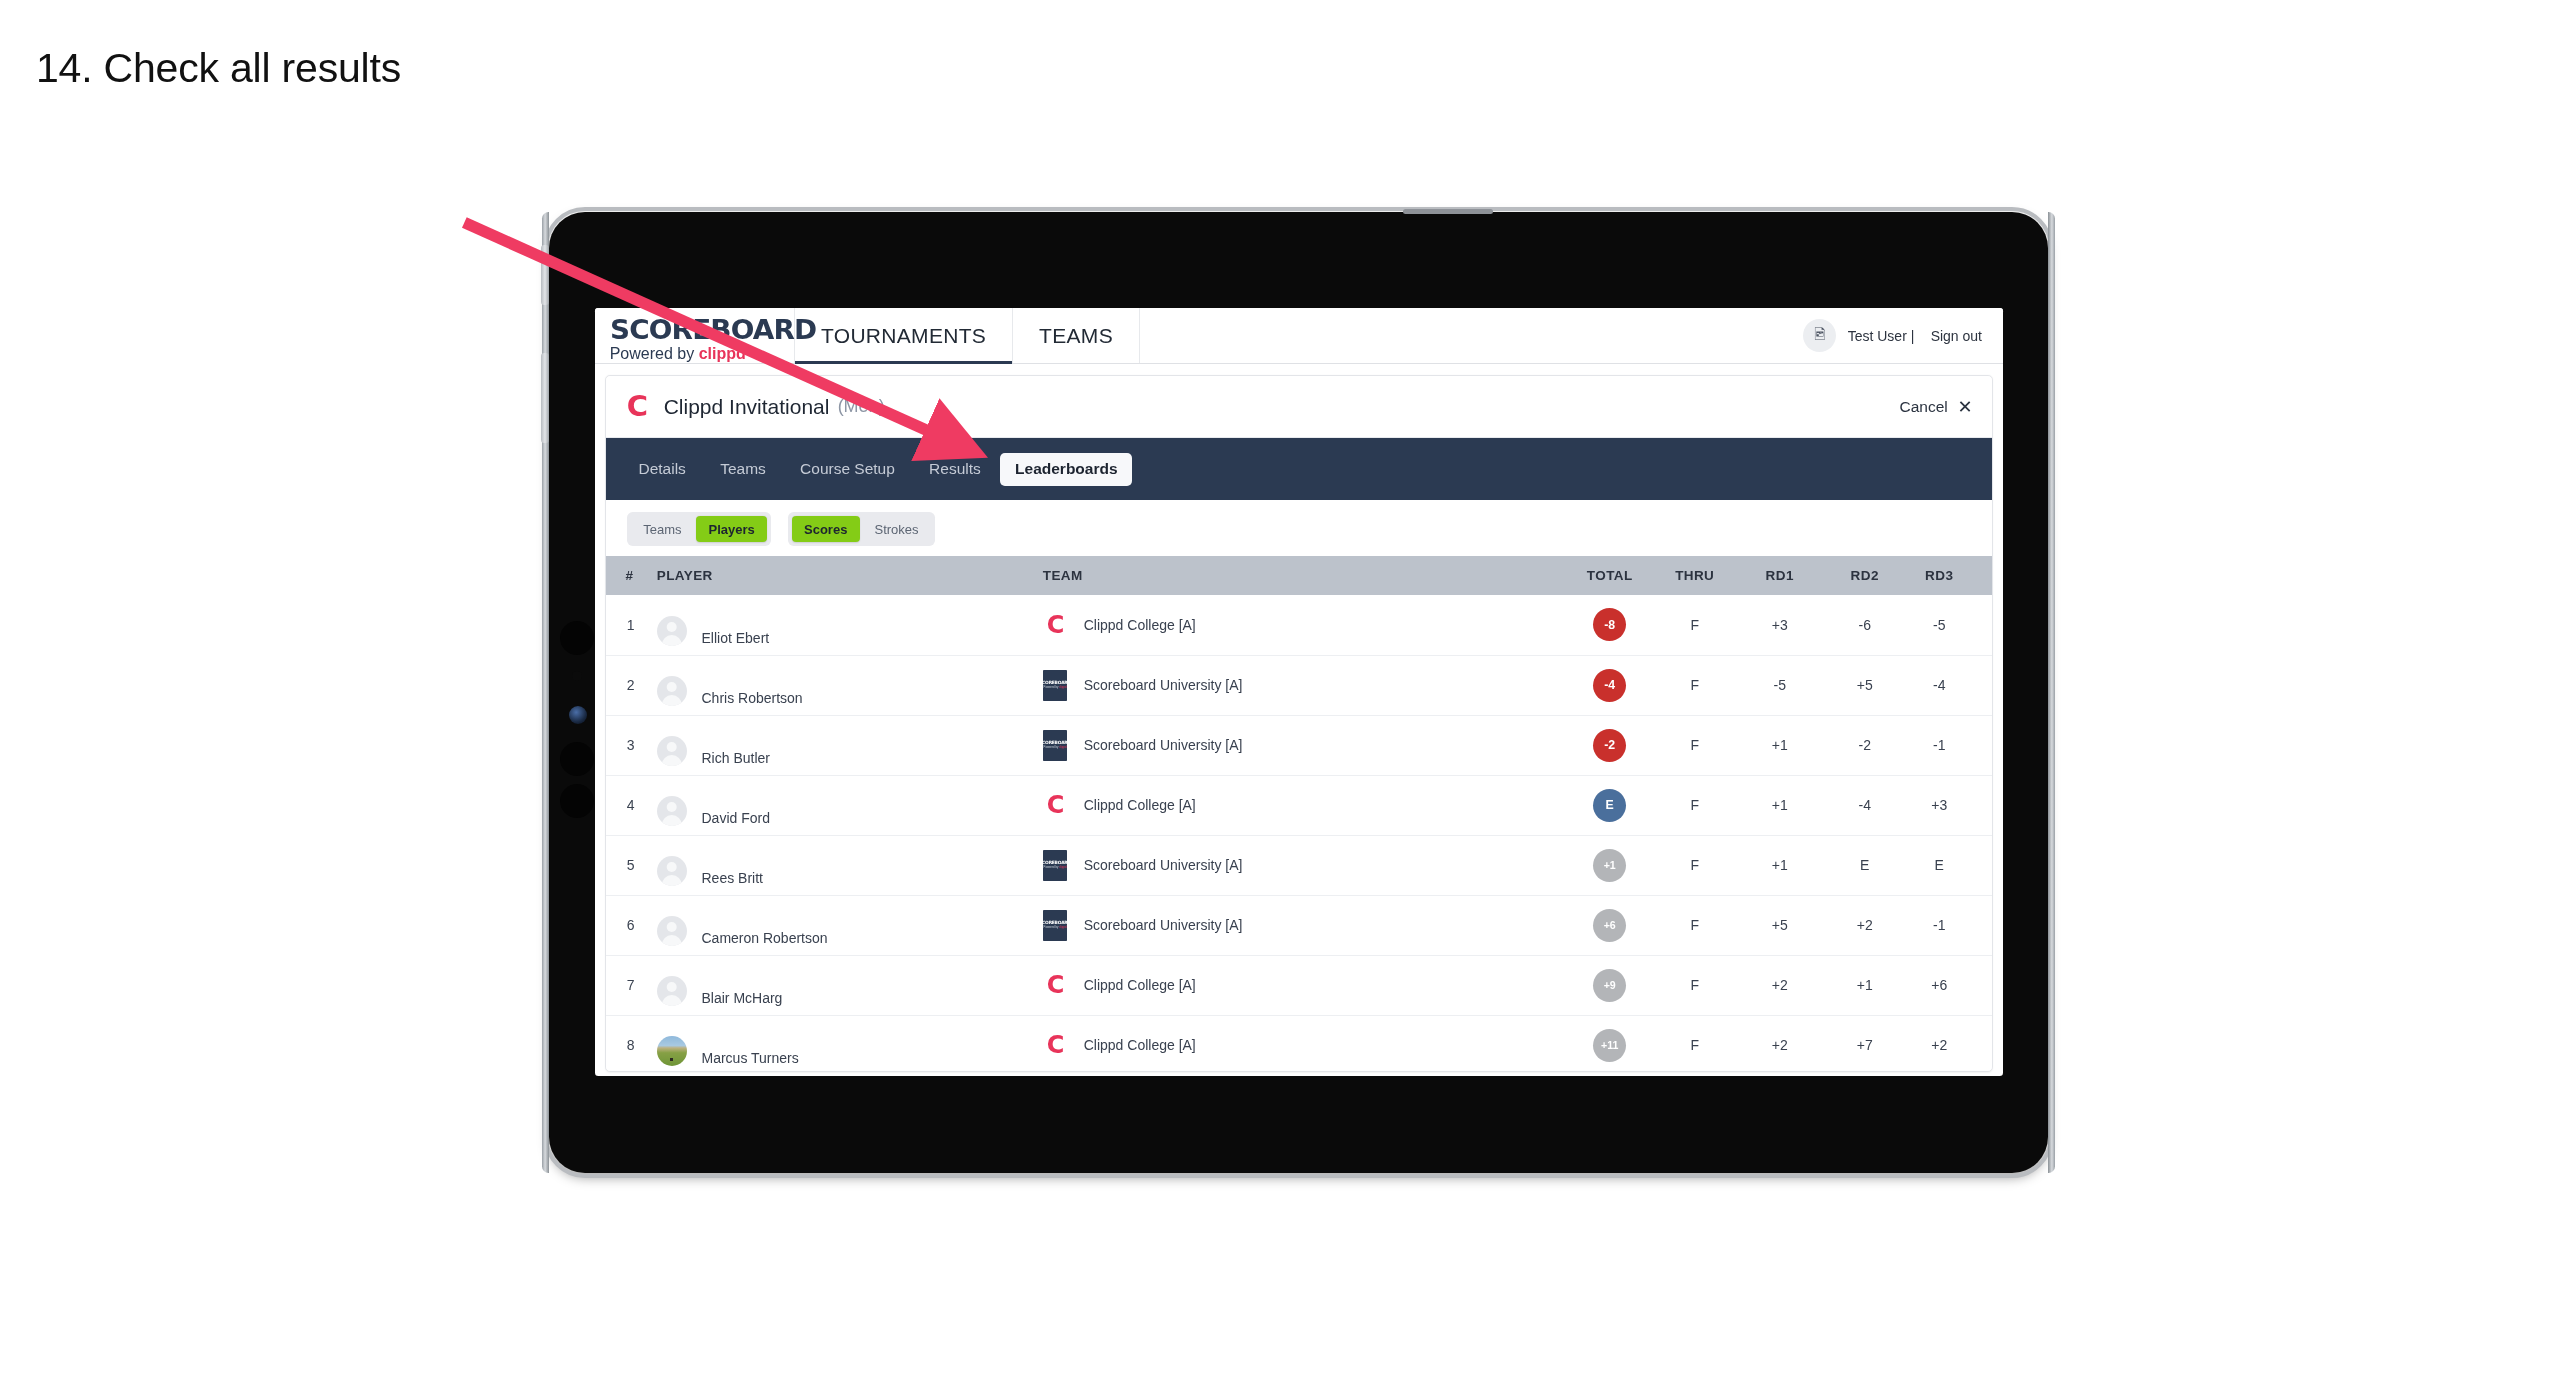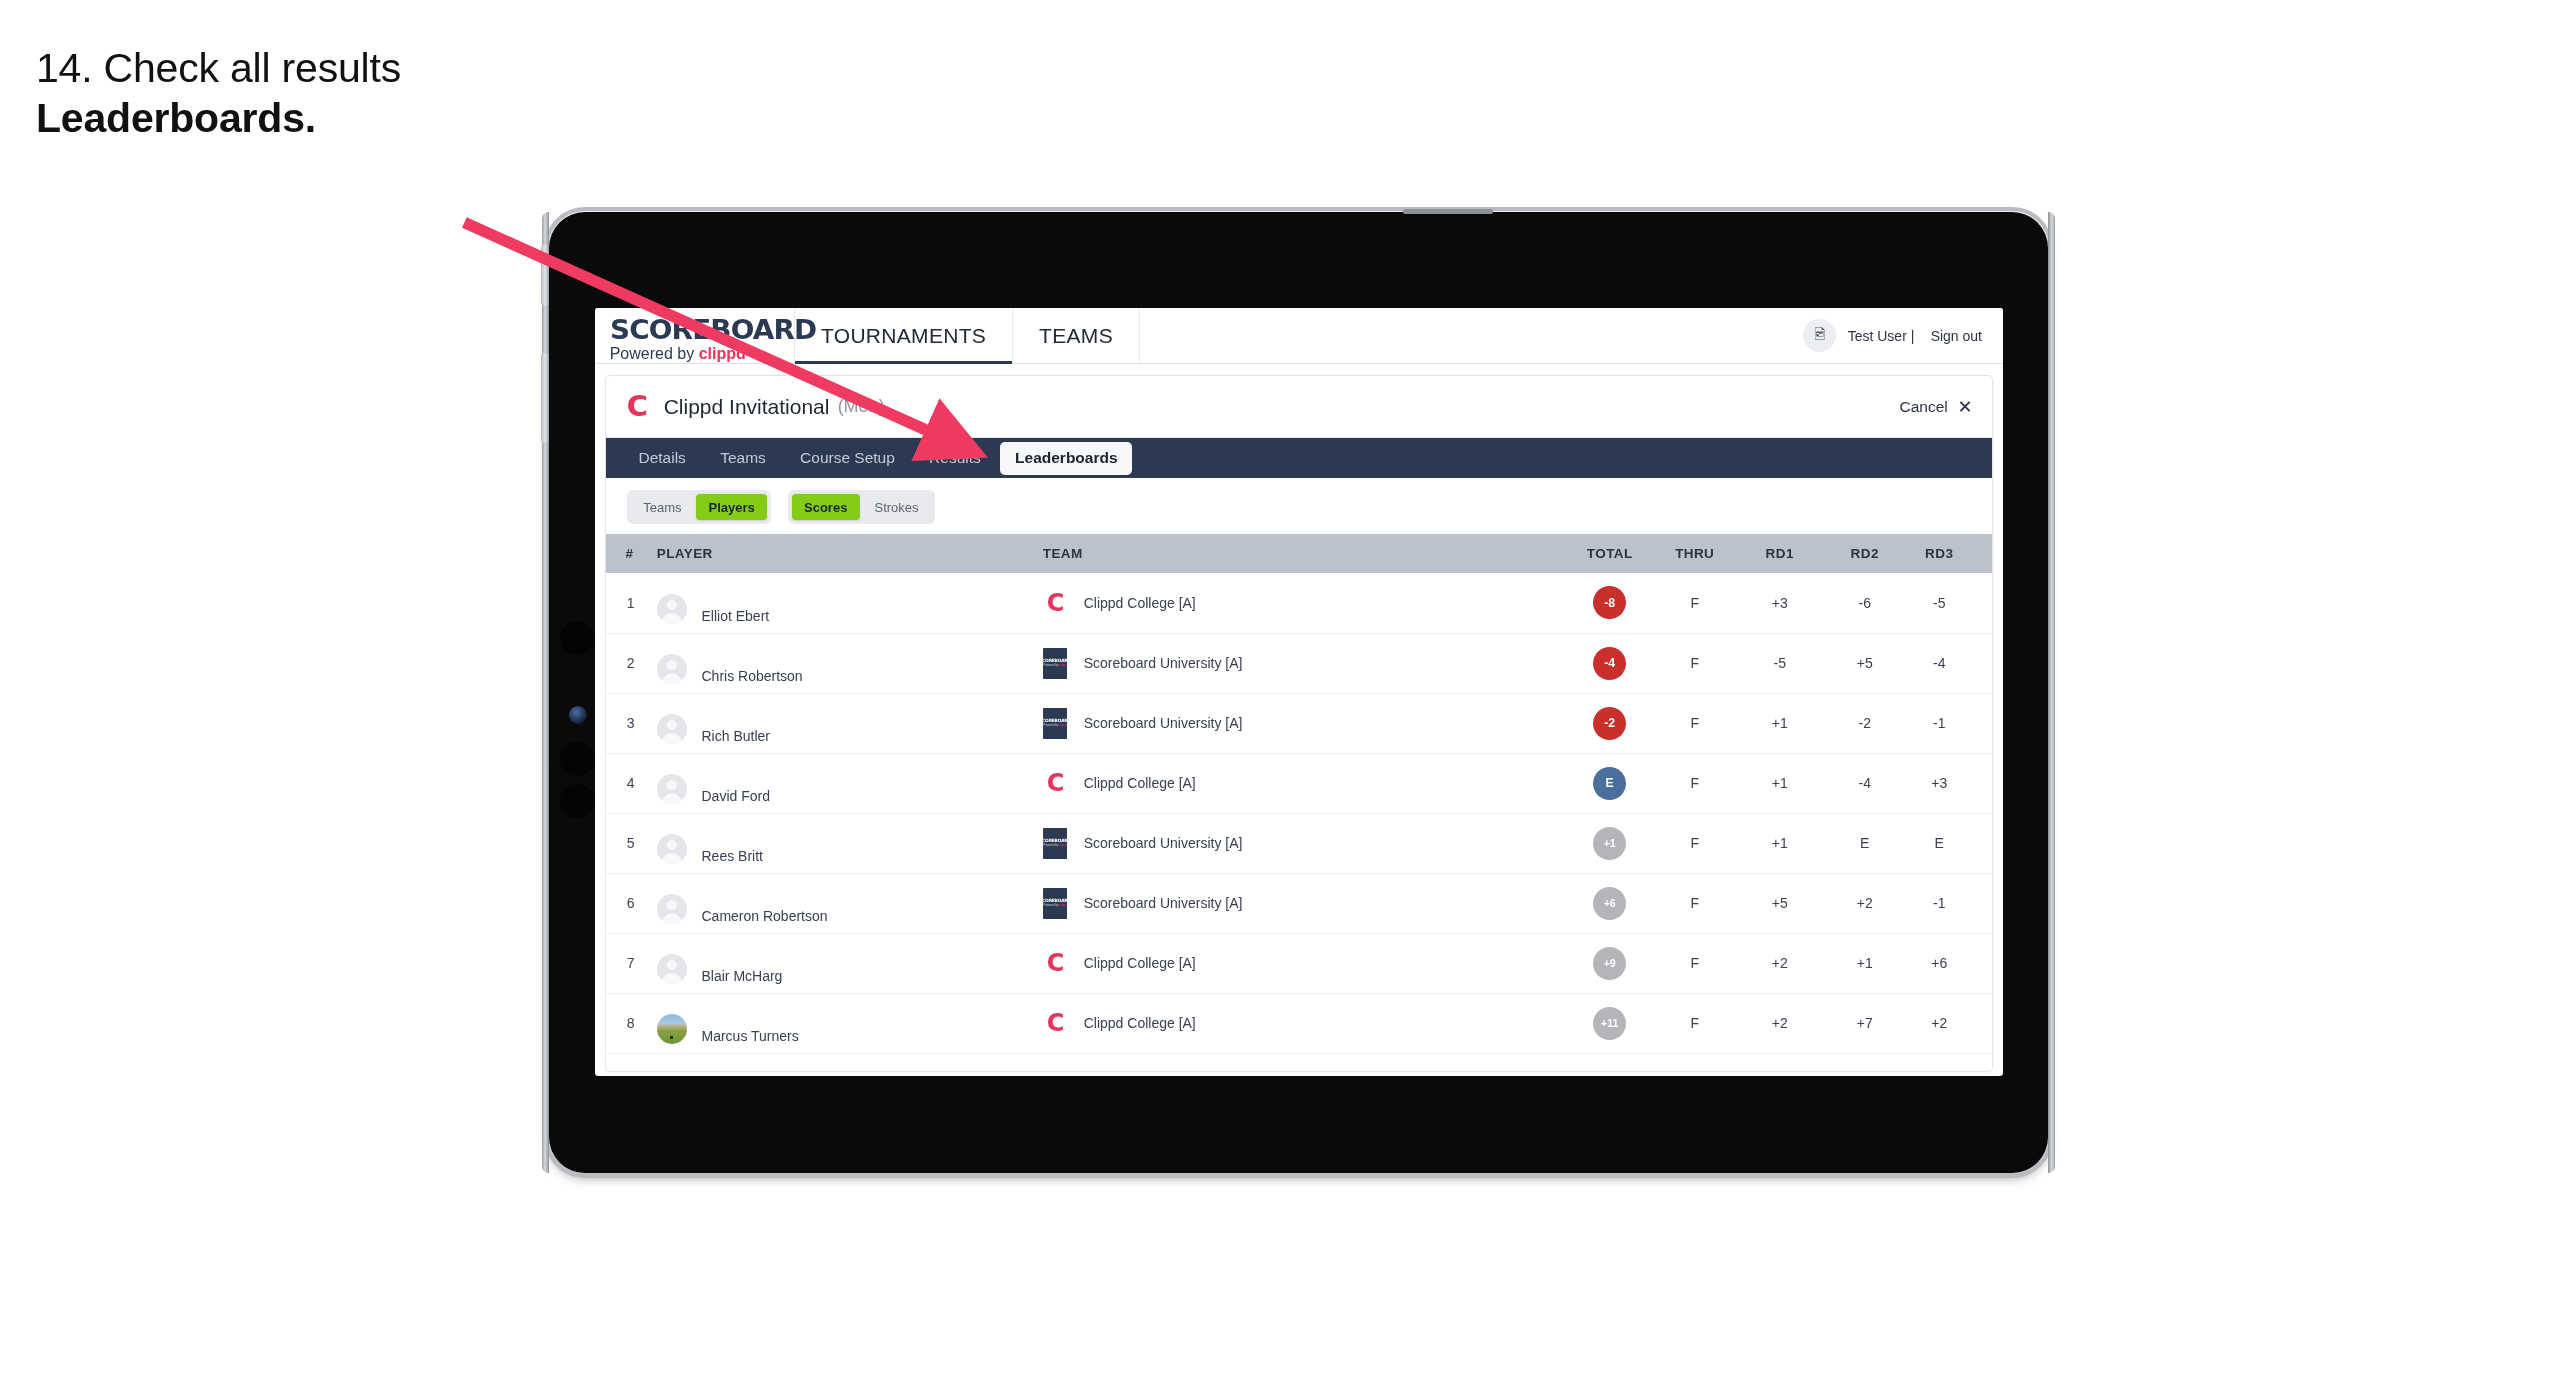--- a/index.html
+++ b/index.html
@@ -183,21 +183,21 @@
   .card-head-spacer{ flex:1; }
   .cancel-btn{
     display:flex; align-items:center; gap:9.8px;
     font-size:15.5px; color:#2b3340; cursor:pointer;
   }
   .cancel-x{ font-size:18px; line-height:1; }
 
   
   .subtabs{
     background:#2b3a52;
-    height:40px;
+    height:62px;
     display:flex; align-items:center;
     padding:0 18px;
     gap:4.9px;
   }
   .subtab{
     font-size:15.5px;
     color:#c5cbd6;
     padding:7.4px 14.7px;
     border-radius:4.9px;
     cursor:pointer;
@@ -312,21 +312,20 @@
     position:absolute; left:0; top:0;
     width:2576px; height:1386px;
     pointer-events:none;
   }
 </style>
 </head>
 <body>
 
 <div class="caption">
   <div>14. Check all results</div>
-  <div class="bold">Leaderboards.</div>
 </div>
 
 <div class="tablet">
   <div class="tablet-bezel-outline"></div>
   <div class="tablet-edge-left"></div>
   <div class="tablet-edge-right"></div>
   <div class="btn-side btn-power"></div>
   <div class="btn-side btn-volup"></div>
   <div class="top-speaker"></div>
   <div class="cam-dot cam-1"></div>

